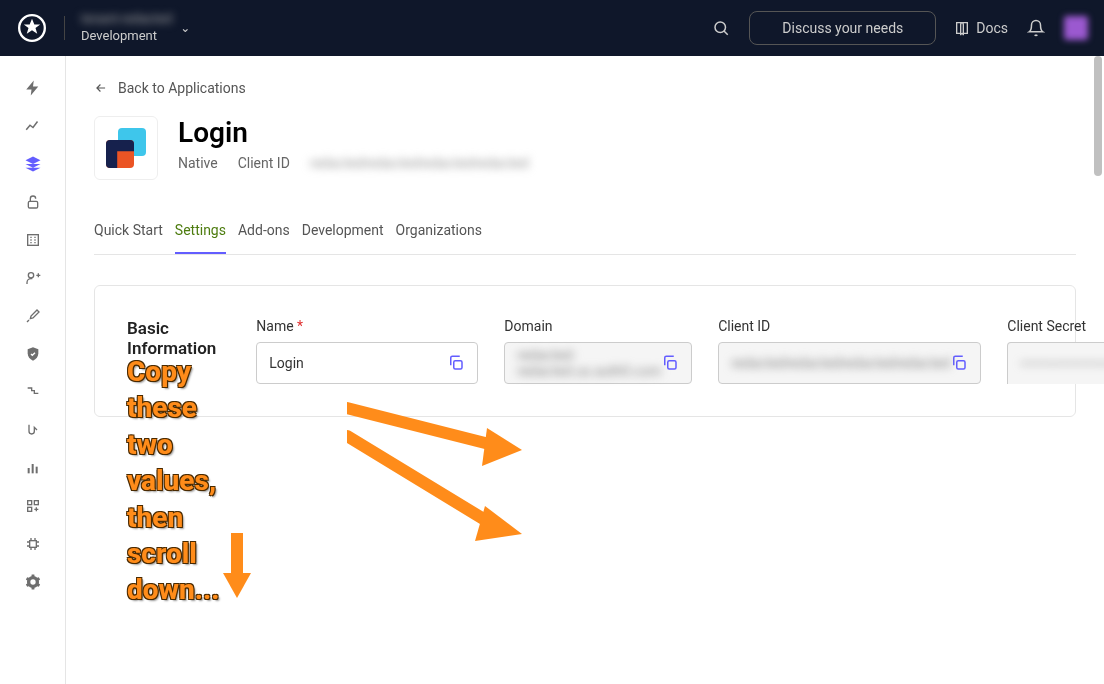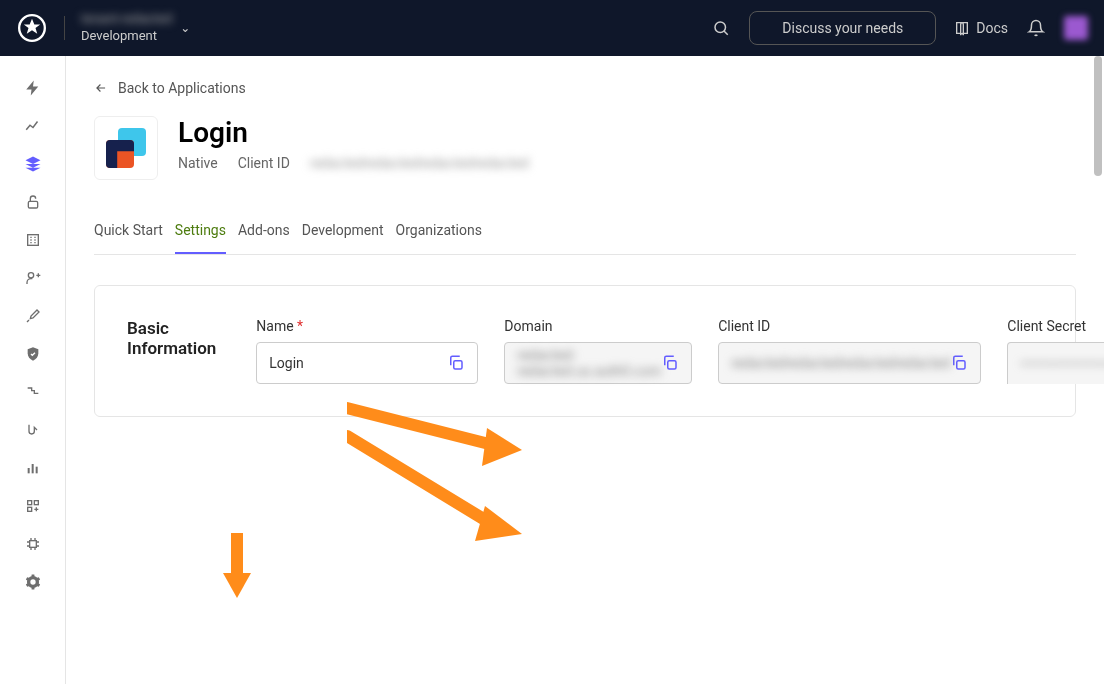--- a/index.html
+++ b/index.html
@@ -203,20 +203,24 @@
       <div class="tab">Quick Start</div>
       <div class="tab active">Settings</div>
       <div class="tab">Add-ons</div>
       <div class="tab">Development</div>
       <div class="tab">Organizations</div>
     </div>
 
     <div class="card">
       <div class="card-left">
         <h3>Basic Information</h3>
+        <div class="annot">Copy these
+two values,
+then scroll
+down...</div>
         <svg class="arrow" style="top:60px;left:220px" width="180" height="100" viewBox="0 0 180 100">
             <path d="M0 30 L150 68" stroke="#ff8c1a" stroke-width="12" stroke-linecap="round"></path>
             <path d="M140 50 L175 72 L135 88 Z" fill="#ff8c1a"></path>
           </svg>
         <svg class="arrow" style="top:108px;left:220px" width="180" height="130" viewBox="0 0 180 130">
             <path d="M0 10 L148 100" stroke="#ff8c1a" stroke-width="12" stroke-linecap="round"></path>
             <path d="M138 80 L175 108 L128 115 Z" fill="#ff8c1a"></path>
           </svg>
         <svg class="arrow" style="top:215px;left:90px" width="40" height="70" viewBox="0 0 40 70">
             <path d="M20 0 L20 45" stroke="#ff8c1a" stroke-width="12" stroke-linecap="round"></path>

